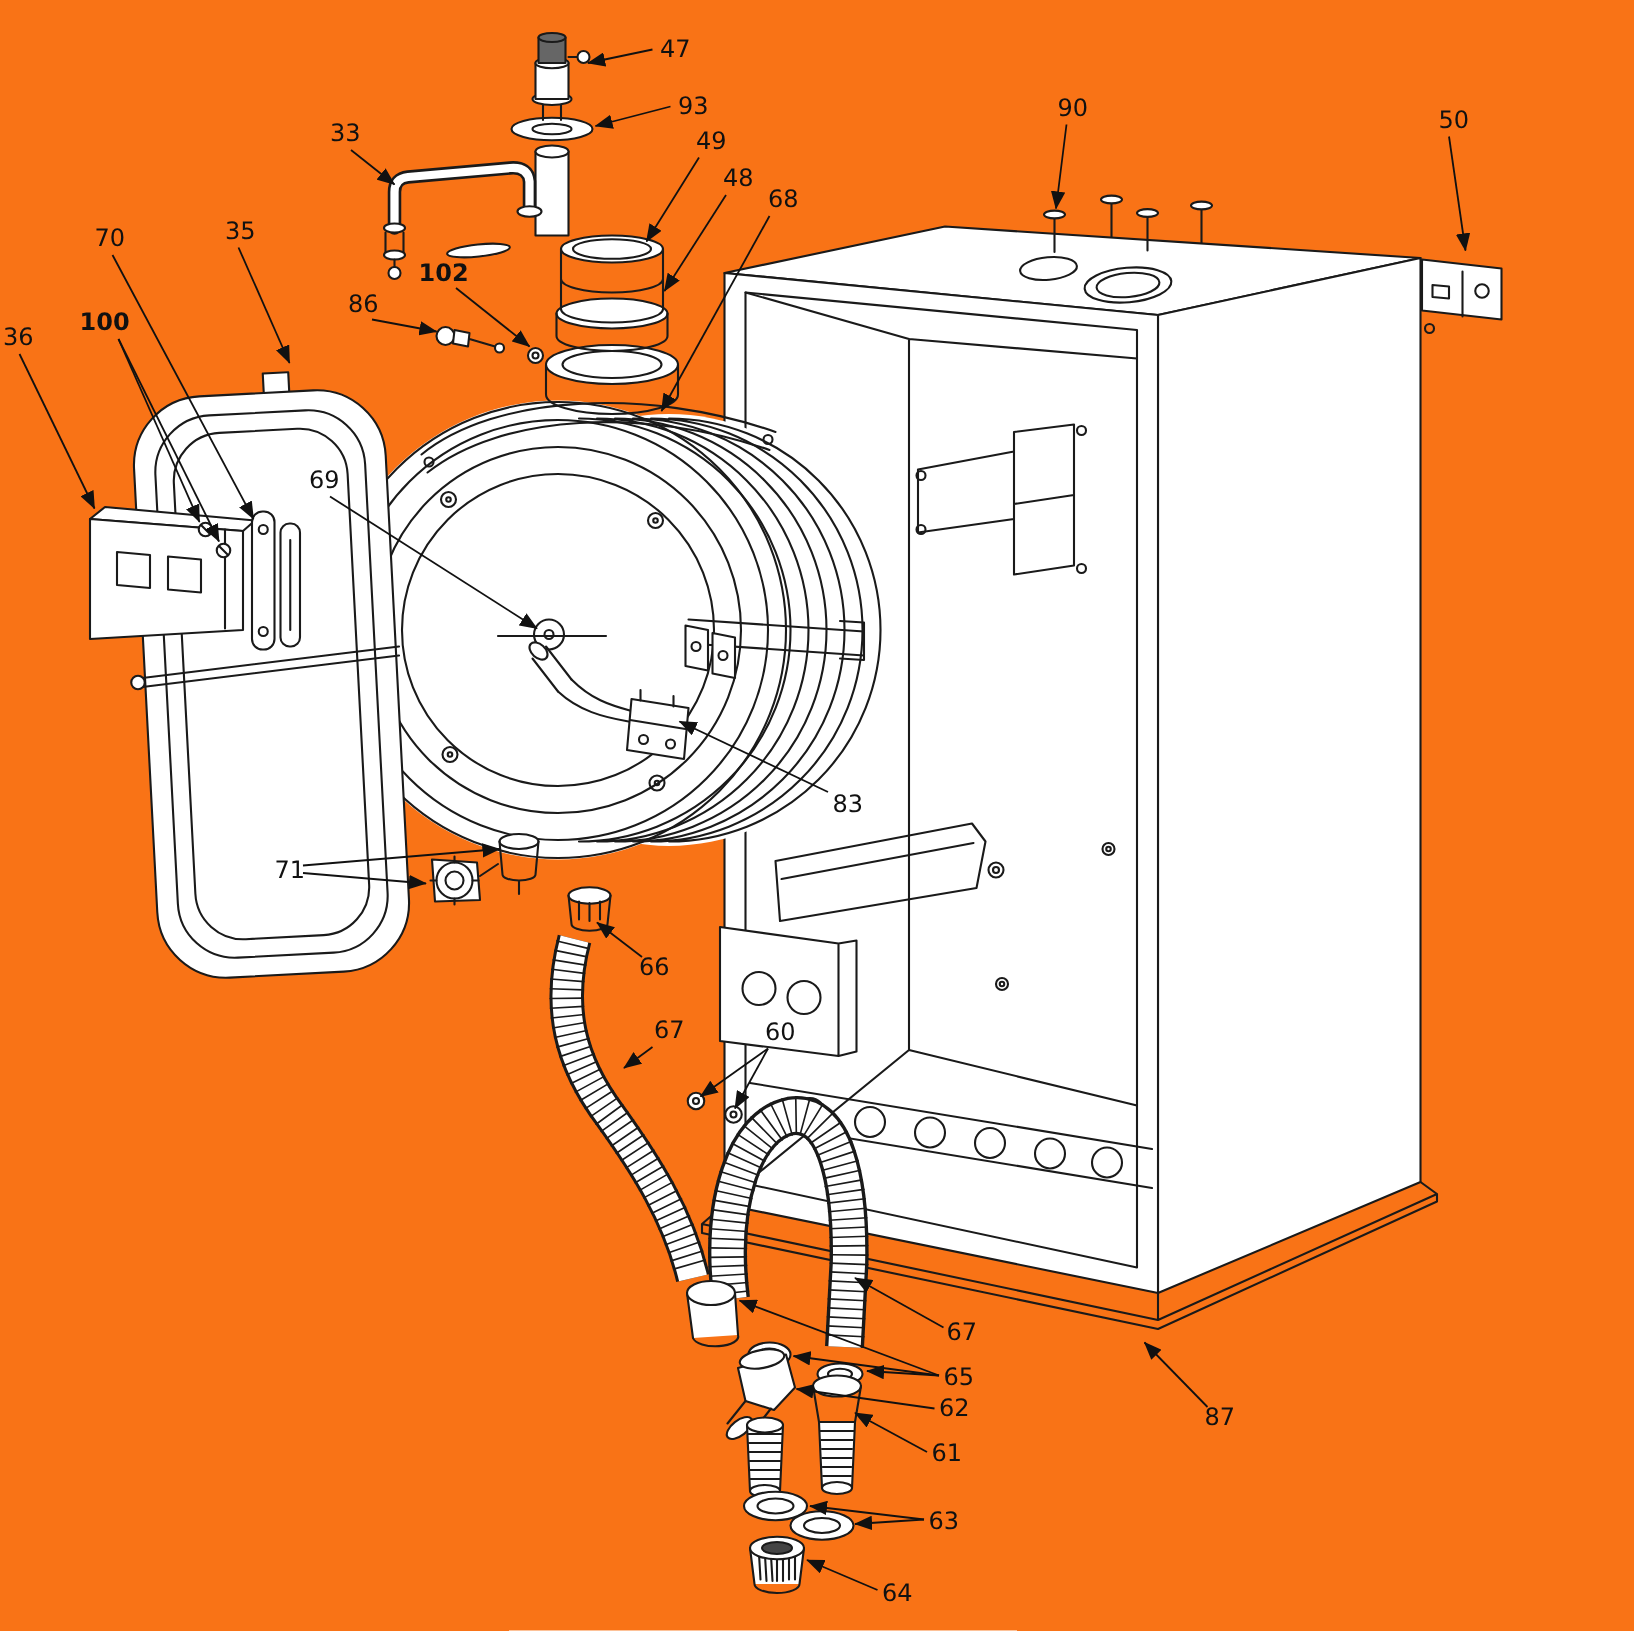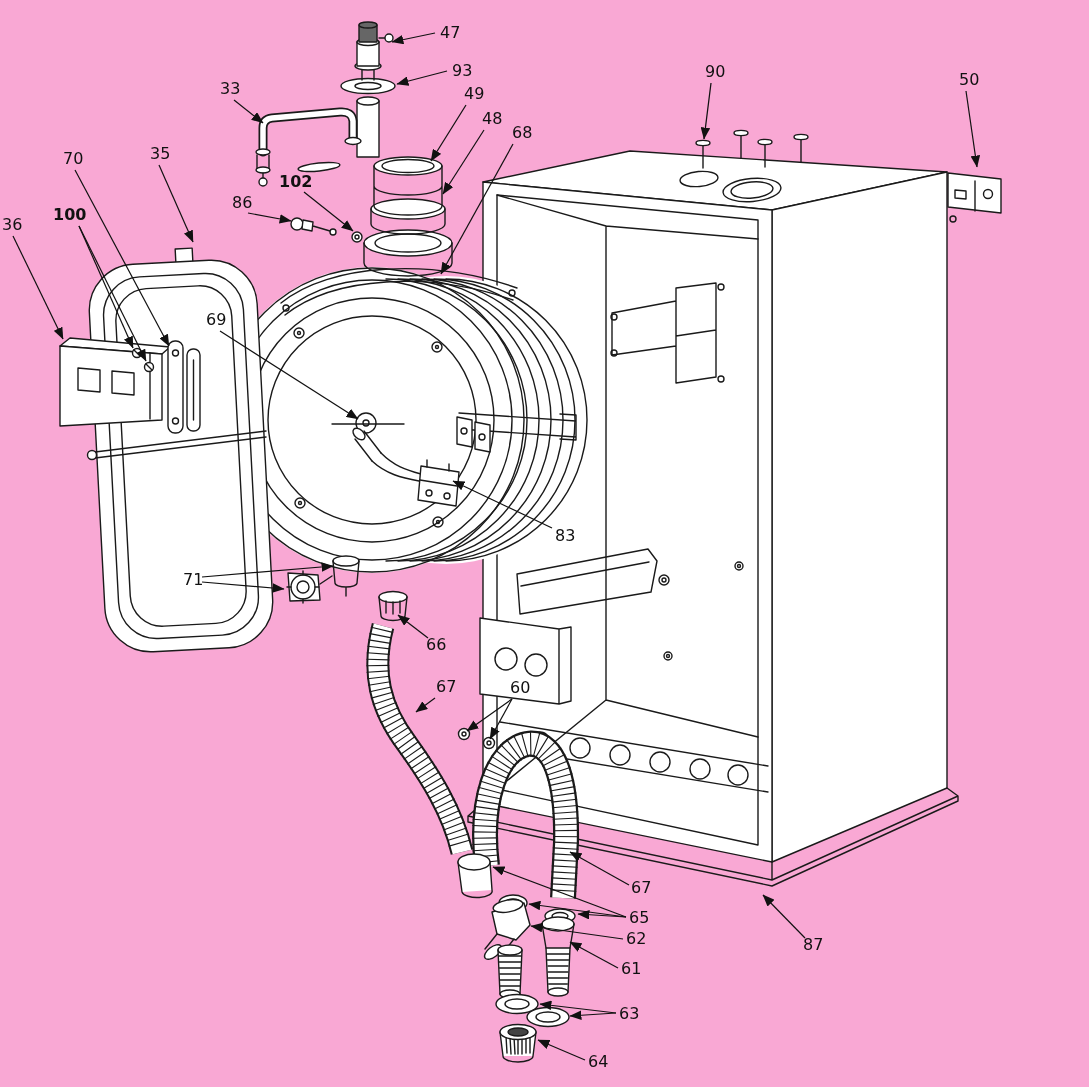--- a/index.html
+++ b/index.html
@@ -1,16 +1,16 @@
 <!DOCTYPE html>
 <html><head>
 <meta charset="utf-8">
 <style>
   html,body{margin:0;padding:0;background:#fff;}
-  .stage{position:relative;width:1089px;height:1087px;background:#f9a8d4;overflow:hidden;
+  .stage{position:relative;width:1089px;height:1087px;background:#f97316;overflow:hidden;
          font-family:"DejaVu Sans","Liberation Sans",sans-serif;}
   svg{display:block;}
   #art{stroke:#1a1a1a;fill:none;stroke-width:1.4;stroke-linejoin:round;stroke-linecap:round;}
   .callout{font:16px "DejaVu Sans","Liberation Sans",sans-serif;fill:#111;}
   .callout.bold{font-weight:bold;}
   .leader{stroke:#111;stroke-width:1.2;fill:none;}
   .rungs line{stroke:#1a1a1a;stroke-width:1.1;}
   .hosebase{fill:none;stroke:#1a1a1a;stroke-linecap:butt;}
   .hosecore{fill:none;stroke:#ffffff;stroke-linecap:butt;}
   .corrugate{fill:none;stroke:none;}

